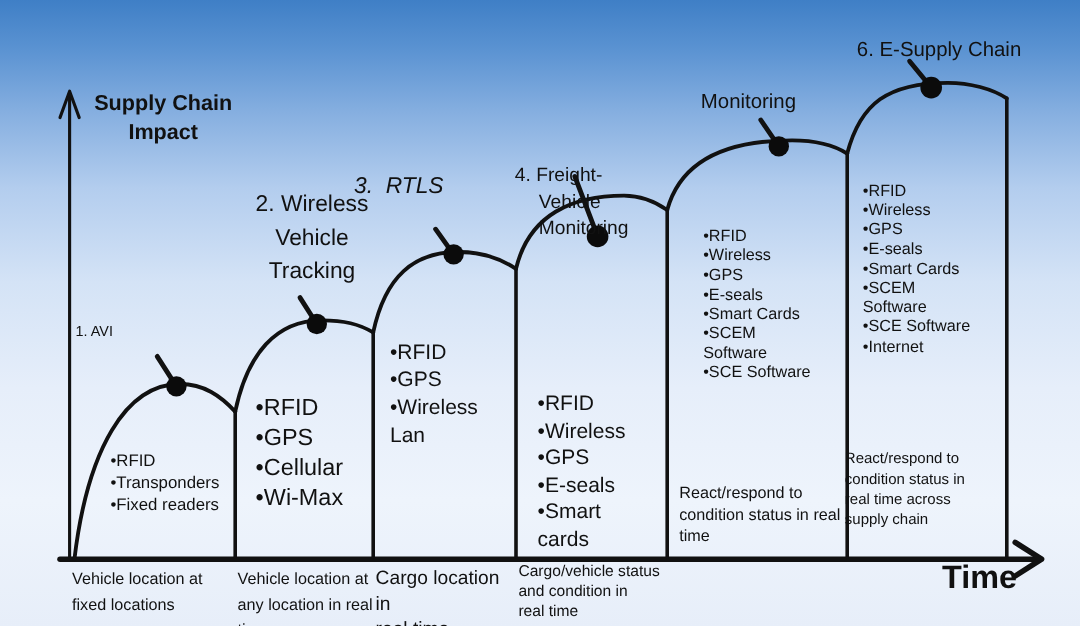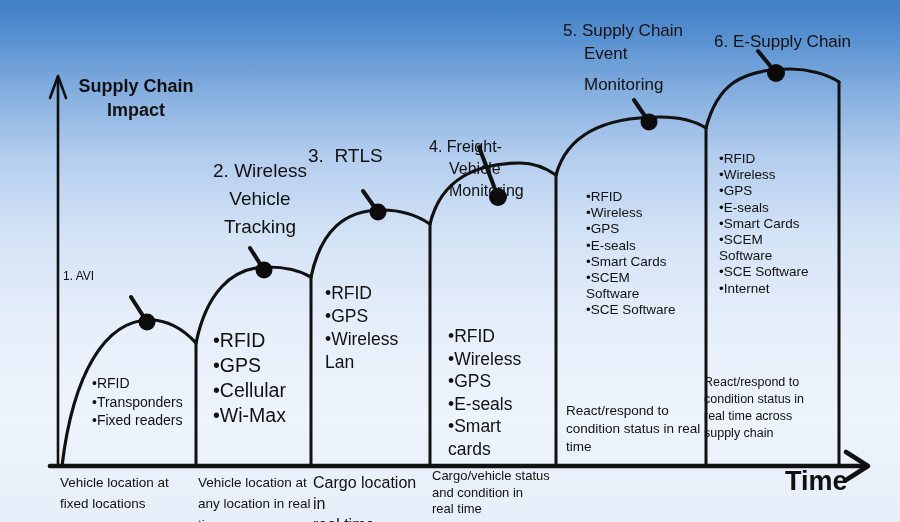--- a/index.html
+++ b/index.html
@@ -11,21 +11,21 @@
     color:#111;
   }
   .layer{position:absolute;left:0;top:0;}
   .txt{position:absolute;white-space:pre-wrap;color:#111;}
   .title{left:28px;top:8px;font-size:42px;letter-spacing:2px;color:#161616;
          font-family:"DejaVu Serif","Liberation Serif",serif;font-weight:500;}
   .ylabel{left:70px;top:74px;width:132px;text-align:center;font-weight:bold;font-size:18px;line-height:24px;}
   .xlabel{left:785px;top:466px;font-size:27px;font-weight:bold;}
   .st1{left:63px;top:269px;font-size:12px;}
   .st2{left:197px;top:157px;width:126px;text-align:center;font-size:19px;line-height:28px;}
-  .st3{left:308px;top:145px;font-size:19px;}
+  .st3{left:295px;top:145px;font-size:19px;font-style:italic;}
   .st4{left:429px;top:112px;width:130px;font-size:16px;line-height:22px;padding-left:20px;text-indent:-20px;margin-top:24px;}
   .st5{left:563px;top:19px;width:160px;font-size:17px;line-height:23px;padding-left:21px;text-indent:-21px;}
   .st5b{left:584px;top:75px;font-size:17px;}
   .st6{left:714px;top:32px;font-size:17px;}
   .ls1{left:92px;top:374px;font-size:14px;line-height:18.5px;}
   .ls2{left:213px;top:328px;font-size:19.5px;line-height:25px;}
   .ls3{left:325px;top:282px;font-size:17.5px;line-height:23px;}
   .ls4{left:448px;top:325px;font-size:17.5px;line-height:22.5px;}
   .ls5{left:586px;top:189px;font-size:13.5px;line-height:16.2px;}
   .ls6{left:719px;top:151px;font-size:13.5px;line-height:16.2px;}
@@ -86,22 +86,20 @@
   <div class="txt xlabel">Time</div>
 
   <div class="txt st1">1. AVI</div>
   <div class="txt st2">2. Wireless
 Vehicle
 Tracking</div>
   <div class="txt st3">3.  RTLS</div>
   <div class="txt st4">4. Freight-
 Vehicle
 Monitoring</div>
-  <div class="txt st5">5. Supply Chain
-Event</div>
   <div class="txt st5b">Monitoring</div>
   <div class="txt st6">6. E-Supply Chain</div>
 
   <div class="txt ls1">•RFID
 •Transponders
 •Fixed readers</div>
   <div class="txt ls2">•RFID
 •GPS
 •Cellular
 •Wi-Max</div>

